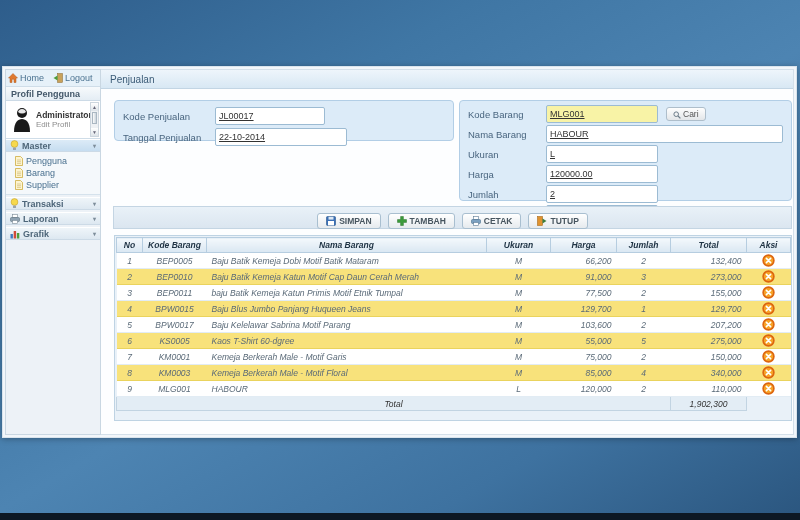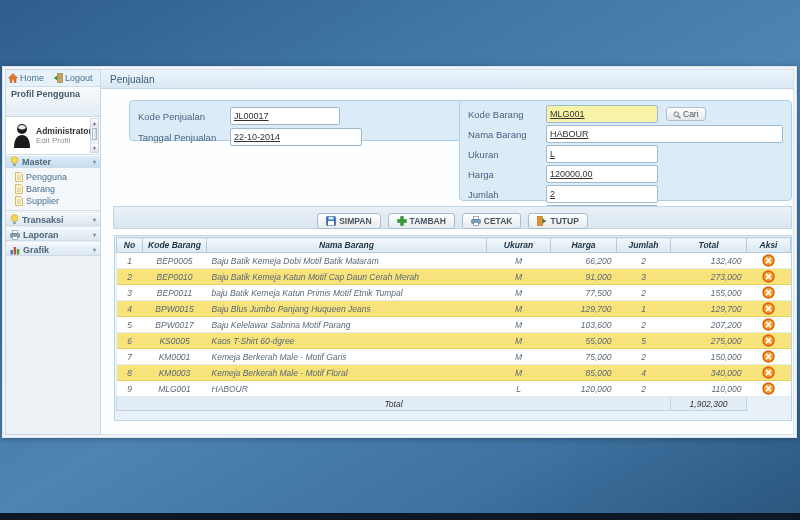--- a/index.html
+++ b/index.html
@@ -15,21 +15,21 @@
   
   .sidebar { width:96px; background:#edf2f7; border:1px solid #c9d7e2; display:flex; flex-direction:column; font-size:9px; }
   .sb-header { height:18px; padding:0 5px; background:linear-gradient(#fbfdfe,#e1eaf2);
     border-bottom:1px solid #c8d6e2; color:#3f5362; font-weight:bold; font-size:9.5px;
     display:flex; justify-content:space-between; align-items:center; }
   .circle-icon { width:11px; height:11px; border-radius:50%;
     background:radial-gradient(circle at 35% 30%,#86c9ec,#2d8cc7); color:#fff; font-size:8px;
     line-height:10px; text-align:center; cursor:pointer; }
   .sb-nav { display:flex; align-items:flex-start; gap:9px; padding:3px 2px; background:#e6f1f9; border-bottom:1px solid #cfdde8; }
   .sb-nav a { display:inline-flex; align-items:center; gap:2px; color:#49718f; font-size:9px; cursor:pointer; text-decoration:none; }
-  .sb-subheader { height:30px; line-height:14px; padding:0 5px; background:linear-gradient(#f7fafc,#e4edf4);
+  .sb-subheader { height:14px; line-height:14px; padding:0 5px; background:linear-gradient(#f7fafc,#e4edf4);
     border-bottom:1px solid #ccdae6; color:#44586a; font-weight:bold; font-size:9px; }
   .profile-box { position:relative; background:#fff; border-bottom:1px solid #cfdde8; height:38px;
     display:flex; align-items:center; gap:4px; padding:2px 11px 2px 6px; }
   .pname { font-weight:bold; color:#333; font-size:8.5px; }
   .pedit { color:#8d8d8d; font-size:8px; cursor:pointer; }
   .pscroll { position:absolute; right:1px; top:1px; bottom:1px; width:9px; background:#eef1f4; border:1px solid #cdd6de; display:flex; flex-direction:column; }
   .pscroll .arr { height:8px; font-size:5px; line-height:8px; text-align:center; color:#667; background:linear-gradient(#fff,#dde3e8); cursor:pointer; }
   .pscroll .thumb { flex:0 0 12px; margin:1px; background:linear-gradient(90deg,#fdfdfd,#c9d3db); border:1px solid #aab7c2; }
   .pscroll .track { flex:1; }
   .sb-section { height:13px; display:flex; align-items:center; gap:3px; padding:0 4px;
@@ -46,21 +46,21 @@
   .main { flex:1; display:flex; flex-direction:column; background:#fdfeff; border:1px solid #d4e0ea; border-left:none; }
   .tab-bar { height:19px; background:linear-gradient(#eef5fb,#d8e8f4); border-bottom:1px solid #c2d5e4;
     display:flex; align-items:center; padding:0 9px; font-size:10px; color:#3b5b77; }
   .content { position:relative; flex:1; }
 
   .form-box { position:absolute; background:#dcebf8; border:1px solid #b2cee6; border-radius:4px; }
   .frm-row { display:flex; align-items:center; margin-bottom:3px; }
   .frm-row label { color:#49657f; font-size:9.5px; }
   .frm-row input { height:13px; border:1px solid #9cbbd3; border-radius:2px; font-size:9px;
     padding:8px 3px; color:#333; background:#fff; font-family:"Liberation Sans",sans-serif;text-decoration:underline; }
-  .sale-form { left:28px; top:11px; width:340px; height:41px; padding:6px 8px; }
+  .sale-form { left:13px; top:11px; width:340px; height:41px; padding:6px 8px; }
   .sale-form label { width:92px; }
   .item-form { left:358px; top:11px; width:333px; height:101px; padding:4px 8px; }
   .item-form .frm-row { margin-bottom:2px; }
   .item-form label { width:78px; }
   .yellow-input { background:#f8f3a6 !important; }
   .cari-btn { display:inline-flex; align-items:flex-end; gap:2px; margin-left:8px; padding:1px 6px;
     background:linear-gradient(#fefefe,#e3e6e9); border:1px solid #aebecb; border-radius:3px;
     font-size:8.5px; color:#555; cursor:pointer; }
 
   .toolbar { position:absolute; left:12px; top:117px; width:679px; height:23px;

